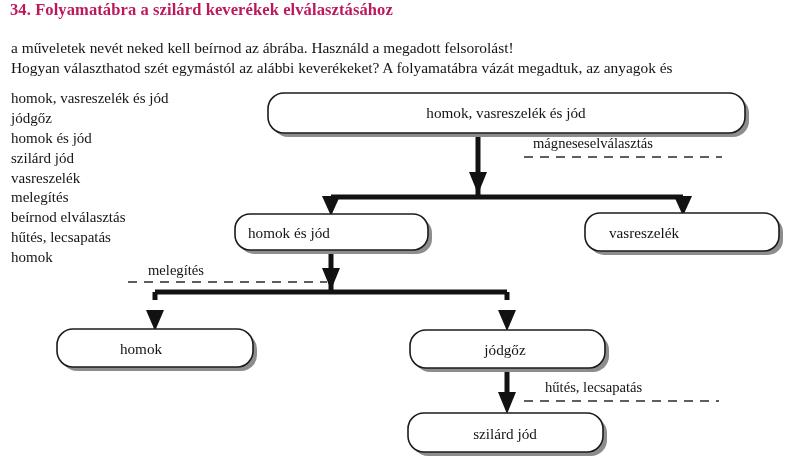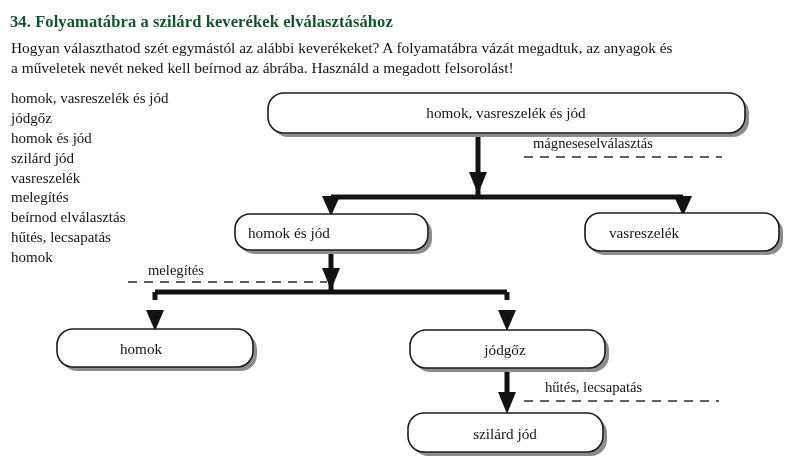--- a/index.html
+++ b/index.html
@@ -16,24 +16,24 @@
     color: #1a1a1a;
   }
   #page {
     position: relative;
     width: 801px;
     height: 470px;
   }
   .exercise-title {
     position: absolute;
     left: 10px;
-    top: 12px;
+    top: 0;
     font-size: 16.5px;
     font-weight: bold;
-    color: #14532d;
+    color: #be185d;
     letter-spacing: 0.1px;
     white-space: nowrap;
   }
   .intro-block {
     position: absolute;
     left: 11px;
     top: 38px;
     width: 775px;
     font-size: 15.4px;
     line-height: 1.33;
@@ -98,22 +98,22 @@
   }
 </style>
 </head>
 <body>
 
 <div id="page">
 
   <div class="exercise-title">34. Folyamatábra a szilárd keverékek elválasztásához</div>
 
   <div class="intro-block">
+    <span class="intro-line">a műveletek nevét neked kell beírnod az ábrába. Használd a megadott felsorolást!</span>
     <span class="intro-line">Hogyan választhatod szét egymástól az alábbi keverékeket? A folyamatábra vázát megadtuk, az anyagok és</span>
-    <span class="intro-line">a műveletek nevét neked kell beírnod az ábrába. Használd a megadott felsorolást!</span>
   </div>
 
   <div class="word-list">
     <span class="word-item">homok, vasreszelék és jód</span>
     <span class="word-item">jódgőz</span>
     <span class="word-item">homok és jód</span>
     <span class="word-item">szilárd jód</span>
     <span class="word-item">vasreszelék</span>
     <span class="word-item">melegítés</span>
     <span class="word-item">beírnod elválasztás</span>

